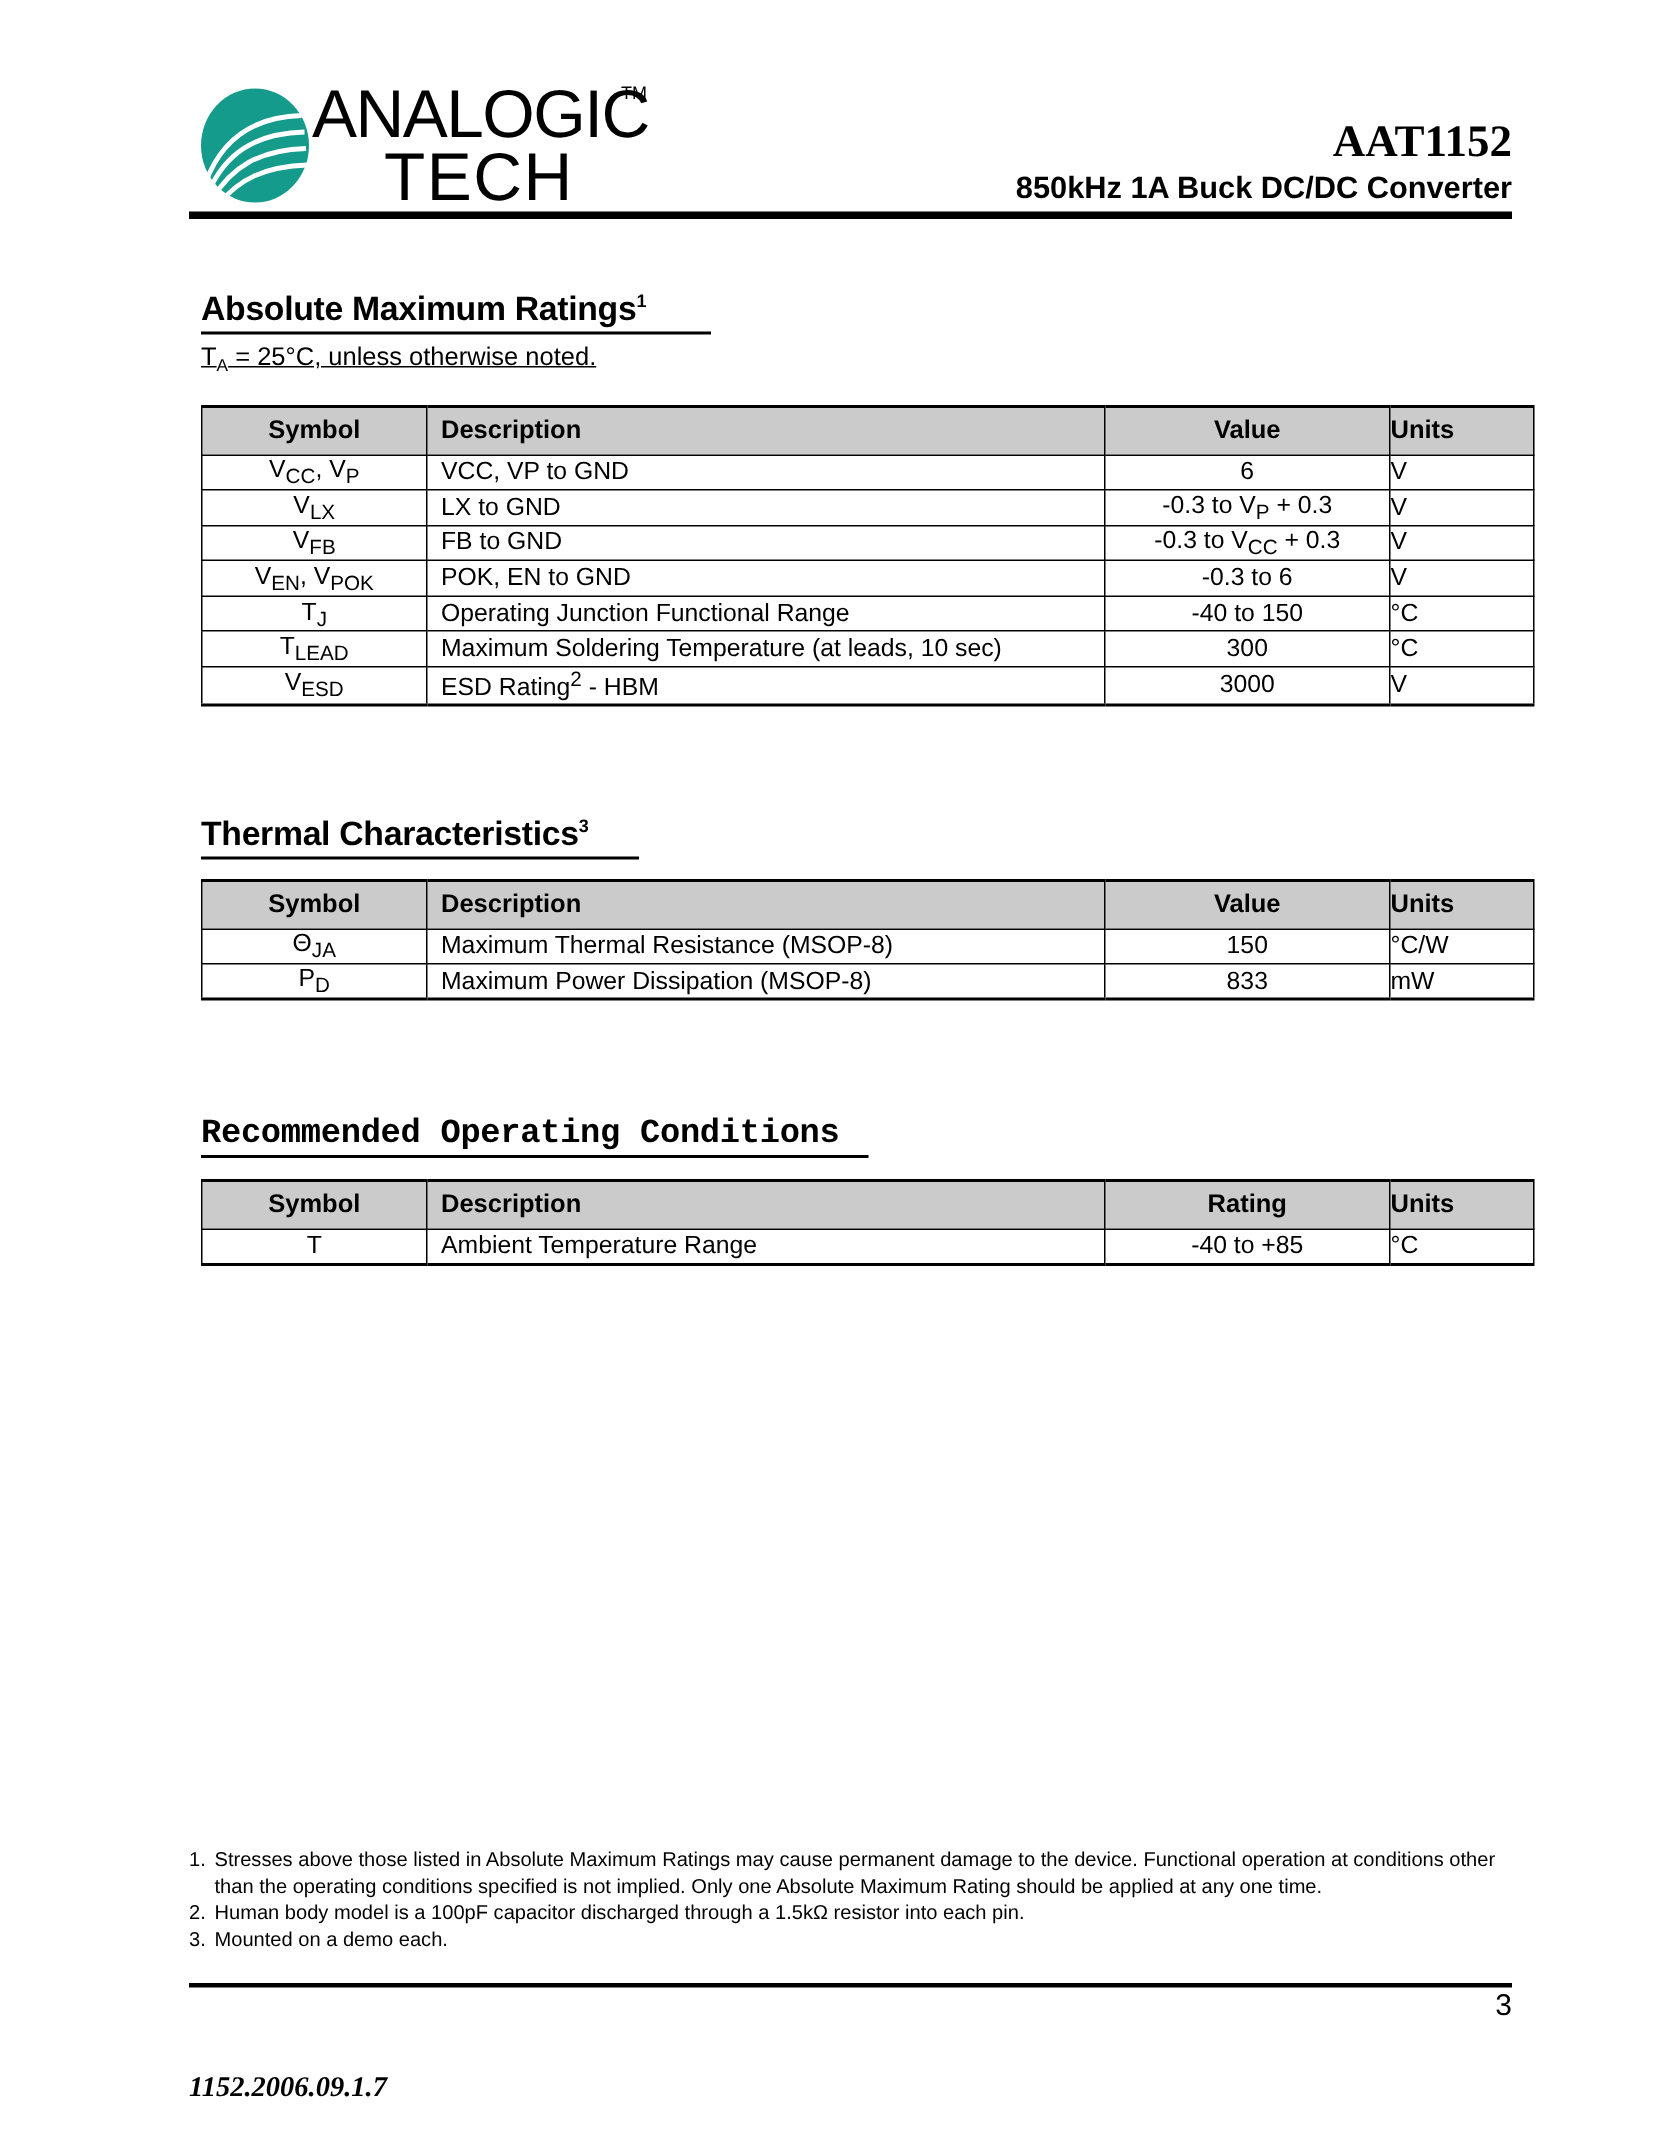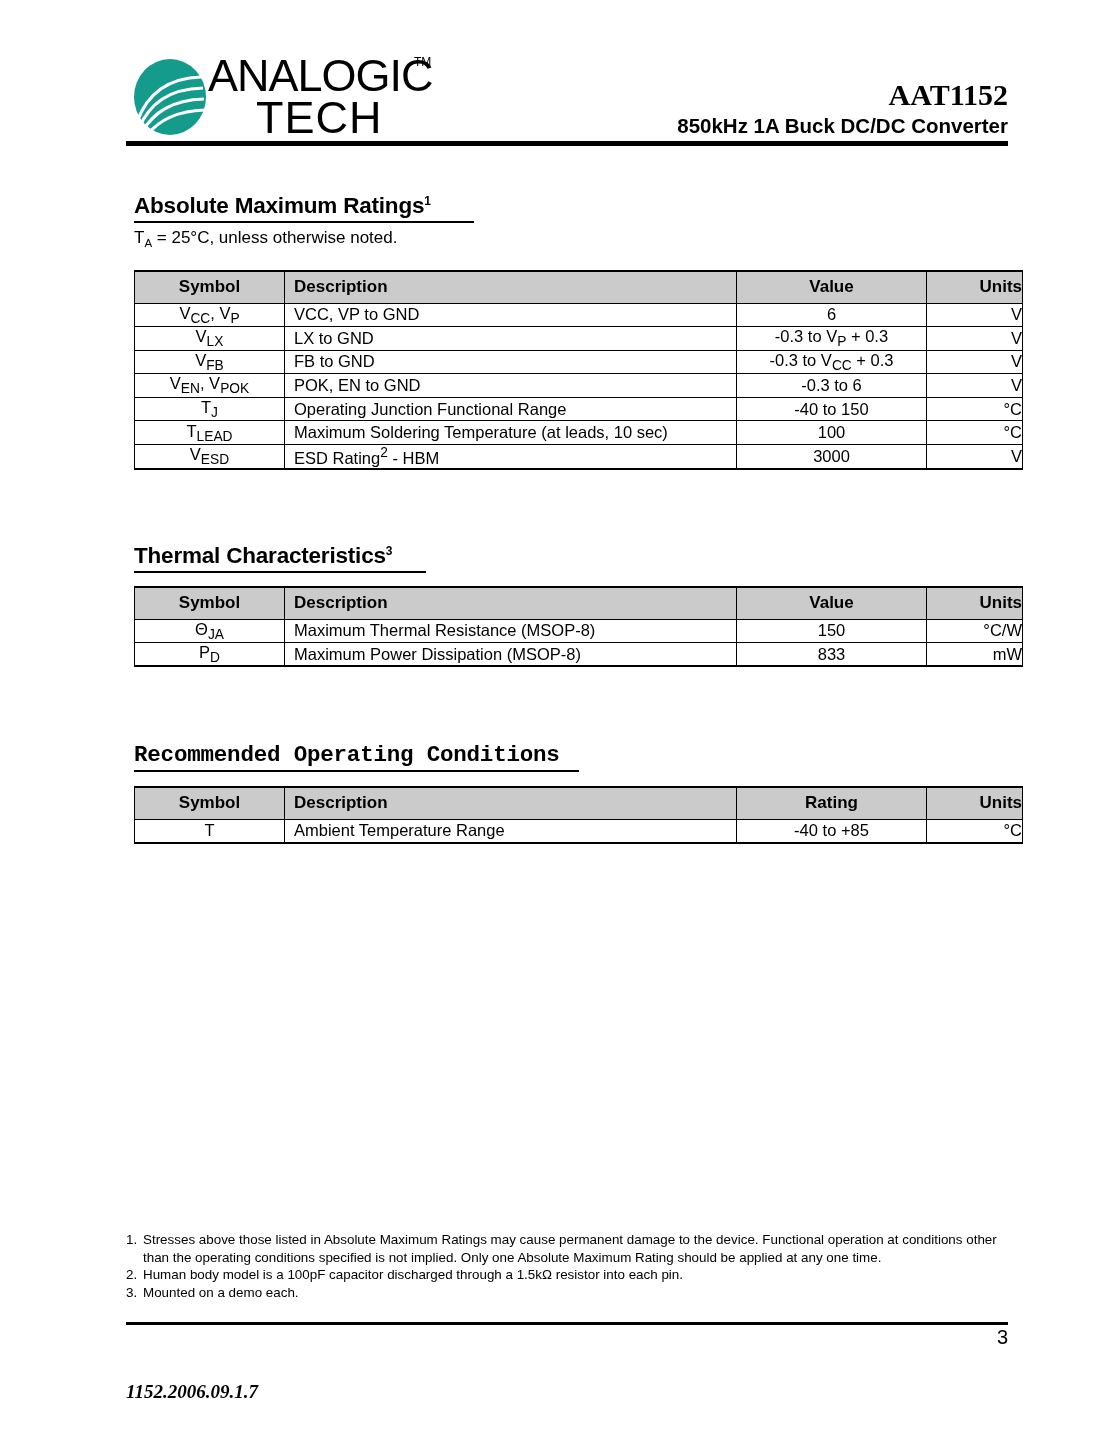--- a/index.html
+++ b/index.html
@@ -105,20 +105,21 @@
   }
   .section-underline {
     position: absolute;
     height: 2px;
     background: #000000;
   }
   .section-note {
     position: absolute;
     font-size: 17px;
     white-space: nowrap;
+    text-decoration: underline;
   }
   .section-note .sub {
     font-size: 11.5px;
     vertical-align: sub;
   }
 
   
   table.spec {
     position: absolute;
     border-collapse: collapse;
@@ -138,21 +139,21 @@
     font-size: 17px;
     height: 32px;
     border-top: 2.5px solid #000;
   }
   table.spec tbody tr:last-child td {
     border-bottom: 2.5px solid #000;
   }
   .c-sym   { width: 150px; text-align: center; }
   .c-desc  { width: 452px; text-align: left; padding-left: 9px !important; margin-left: 44px; }
   .c-val   { width: 190px; text-align: center; }
-  .c-unit  { width: 96px;  text-align: right; margin-left: 13px; }
+  .c-unit  { width: 96px;  text-align: left; margin-left: 13px; }
 
   td.c-sym, th.c-sym { border-left: 2.5px solid #000; margin-top: 32px; }
   td.c-unit, th.c-unit { border-right: 2.5px solid #000; }
 
   .sub { font-size: 11.5px; vertical-align: sub; }
   .sup { font-size: 11.5px; vertical-align: super; }
 
   
   .footnotes {
     position: absolute;
@@ -265,21 +266,21 @@
         </tr>
         <tr>
           <td class="c-sym">T<sub>J</sub></td>
           <td class="c-desc">Operating Junction Functional Range</td>
           <td class="c-val">-40 to 150</td>
           <td class="c-unit">°C</td>
         </tr>
         <tr>
           <td class="c-sym">T<sub>LEAD</sub></td>
           <td class="c-desc">Maximum Soldering Temperature (at leads, 10 sec)</td>
-          <td class="c-val">100</td>
+          <td class="c-val">300</td>
           <td class="c-unit">°C</td>
         </tr>
         <tr>
           <td class="c-sym">V<sub>ESD</sub></td>
           <td class="c-desc">ESD Rating<sup>2</sup> - HBM</td>
           <td class="c-val">3000</td>
           <td class="c-unit">V</td>
         </tr>
       </tbody>
   </table>

